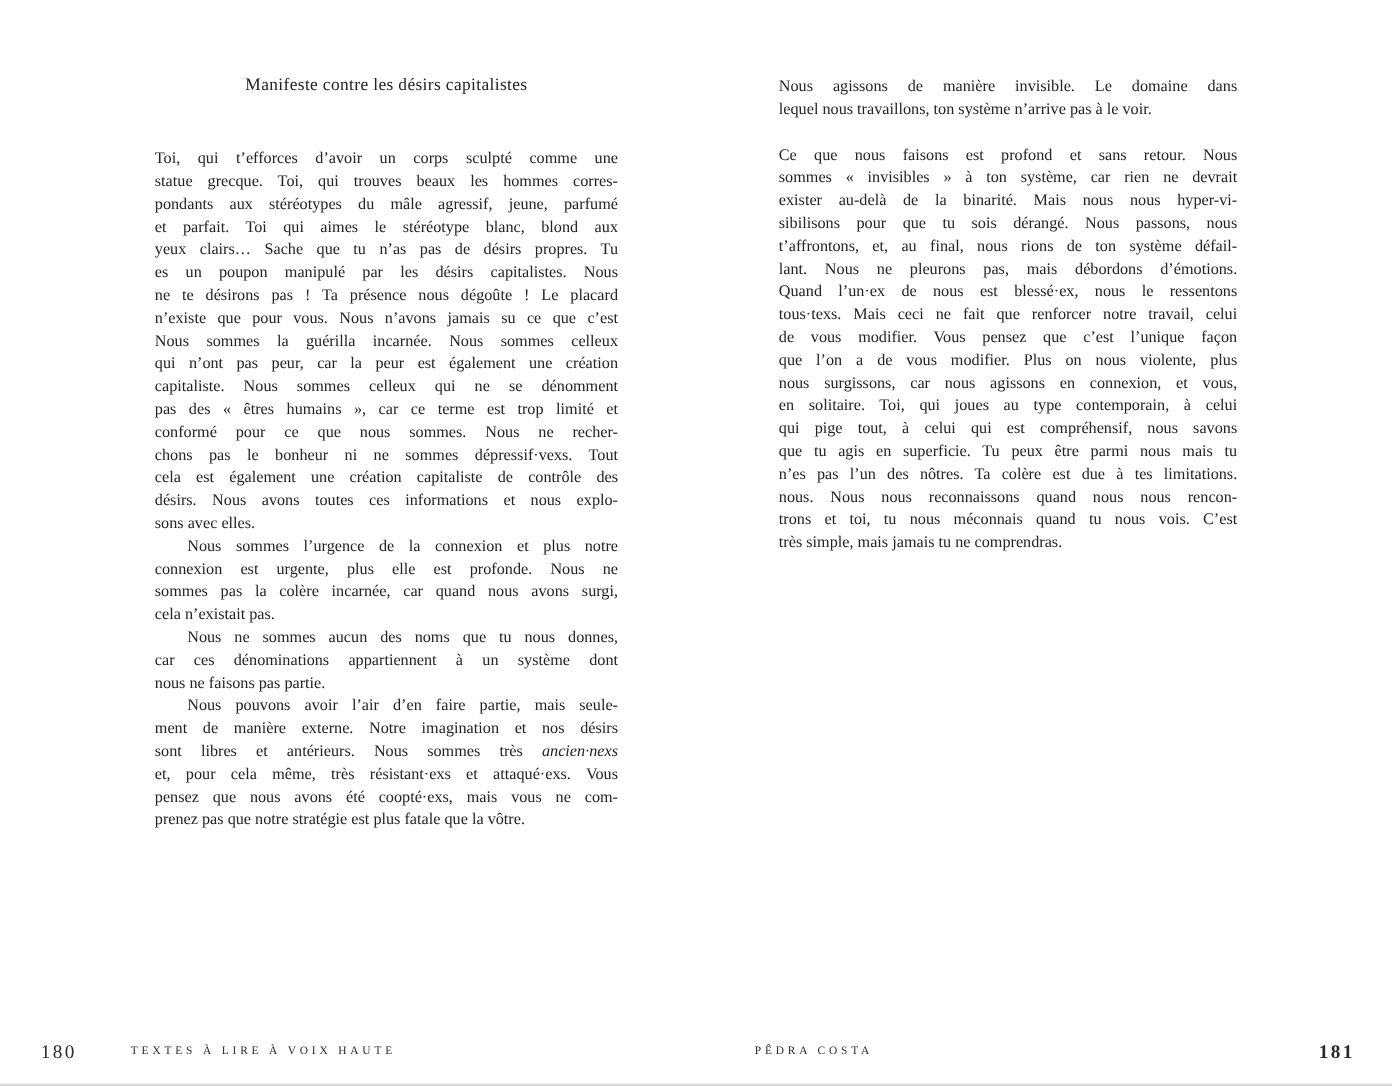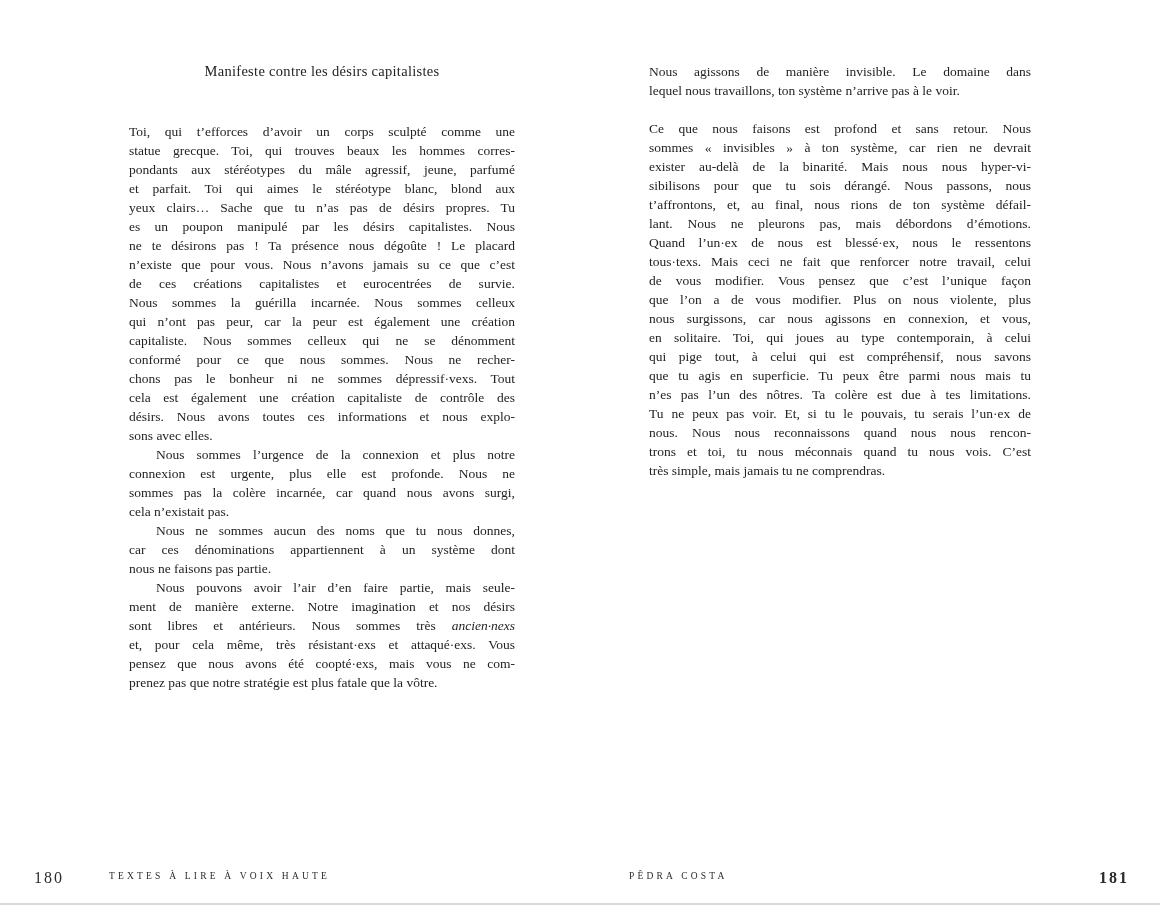--- a/index.html
+++ b/index.html
@@ -90,24 +90,24 @@
   <div class="col col-left">
       <div class="para">
         <div class="line">Toi, qui t’efforces d’avoir un corps sculpté comme une</div>
         <div class="line">statue grecque. Toi, qui trouves beaux les hommes corres-</div>
         <div class="line">pondants aux stéréotypes du mâle agressif, jeune, parfumé</div>
         <div class="line">et parfait. Toi qui aimes le stéréotype blanc, blond aux</div>
         <div class="line">yeux clairs… Sache que tu n’as pas de désirs propres. Tu</div>
         <div class="line">es un poupon manipulé par les désirs capitalistes. Nous</div>
         <div class="line">ne te désirons pas ! Ta présence nous dégoûte ! Le placard</div>
         <div class="line">n’existe que pour vous. Nous n’avons jamais su ce que c’est</div>
-        <div class="line">de ces créations capitalistes et eurocentrées de survie.</div>
         <div class="line">Nous sommes la guérilla incarnée. Nous sommes celleux</div>
         <div class="line">qui n’ont pas peur, car la peur est également une création</div>
         <div class="line">capitaliste. Nous sommes celleux qui ne se dénomment</div>
+        <div class="line">pas des « êtres humains », car ce terme est trop limité et</div>
         <div class="line">conformé pour ce que nous sommes. Nous ne recher-</div>
         <div class="line">chons pas le bonheur ni ne sommes dépressif·vexs. Tout</div>
         <div class="line">cela est également une création capitaliste de contrôle des</div>
         <div class="line">désirs. Nous avons toutes ces informations et nous explo-</div>
         <div class="line last">sons avec elles.</div>
       </div>
       <div class="para indent">
         <div class="line">Nous sommes l’urgence de la connexion et plus notre</div>
         <div class="line">connexion est urgente, plus elle est profonde. Nous ne</div>
         <div class="line">sommes pas la colère incarnée, car quand nous avons surgi,</div>
@@ -142,21 +142,20 @@
         <div class="line">lant. Nous ne pleurons pas, mais débordons d’émotions.</div>
         <div class="line">Quand l’un·ex de nous est blessé·ex, nous le ressentons</div>
         <div class="line">tous·texs. Mais ceci ne fait que renforcer notre travail, celui</div>
         <div class="line">de vous modifier. Vous pensez que c’est l’unique façon</div>
         <div class="line">que l’on a de vous modifier. Plus on nous violente, plus</div>
         <div class="line">nous surgissons, car nous agissons en connexion, et vous,</div>
         <div class="line">en solitaire. Toi, qui joues au type contemporain, à celui</div>
         <div class="line">qui pige tout, à celui qui est compréhensif, nous savons</div>
         <div class="line">que tu agis en superficie. Tu peux être parmi nous mais tu</div>
         <div class="line">n’es pas l’un des nôtres. Ta colère est due à tes limitations.</div>
-        <div class="line">Tu ne peux pas voir. Et, si tu le pouvais, tu serais l’un·ex de</div>
         <div class="line">nous. Nous nous reconnaissons quand nous nous rencon-</div>
         <div class="line">trons et toi, tu nous méconnais quand tu nous vois. C’est</div>
         <div class="line last">très simple, mais jamais tu ne comprendras.</div>
       </div>
     </div>
 
   <div class="folio folio-left">180</div>
 
   <div class="running-foot running-foot-left">TEXTES À LIRE À VOIX HAUTE</div>
 

